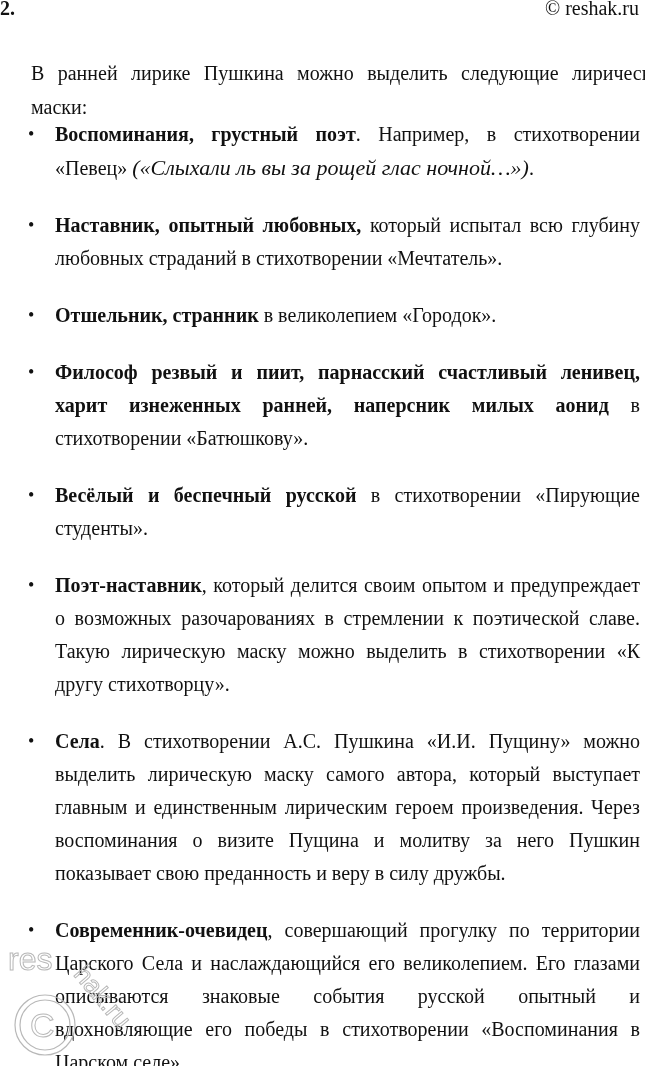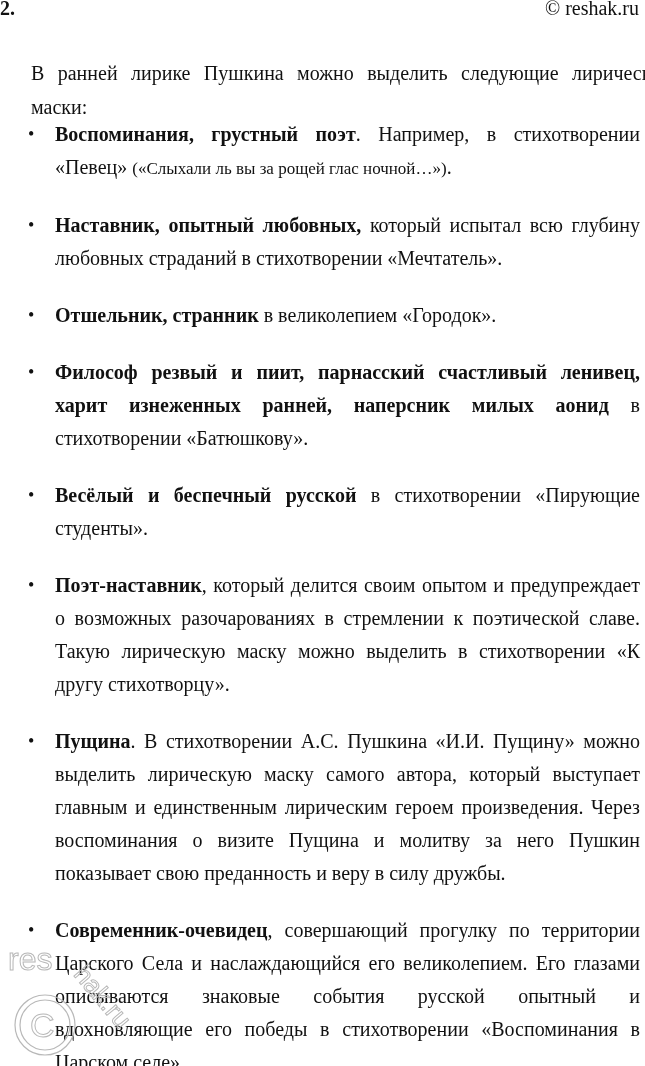--- a/index.html
+++ b/index.html
@@ -25,21 +25,21 @@
     }
     ul.masks li {
       position: relative; padding-left: 55px;
       font-size: 20px; line-height: 33px; text-align: justify;
       margin-bottom: 24px;
     }
     ul.masks li .bullet {
       position: absolute; left: 28px; top: 0; font-size: 18px;
     }
     .b { font-weight: bold; }
-    .i { font-size: 17px; }
+    .i { font-style: italic; font-size: 22px; }
     .watermark {
       position: absolute; left: 0; top: 930px; width: 140px; height: 136px;
       pointer-events: none;
     }
   </style>
 </head>
 <body>
 
 <div class="header">
   <span class="num">2.</span>
@@ -68,21 +68,21 @@
   <li>
     <span class="bullet">•</span>
     <span class="b">Весёлый и беспечный русской</span><span> в стихотворении «Пирующие студенты».</span>
   </li>
   <li>
     <span class="bullet">•</span>
     <span class="b">Поэт-наставник</span><span>, который делится своим опытом и предупреждает о возможных разочарованиях в стремлении к поэтической славе. Такую лирическую маску можно выделить в стихотворении «К другу стихотворцу».</span>
   </li>
   <li>
     <span class="bullet">•</span>
-    <span class="b">Пущина</span><span>. В стихотворении А.С. Пушкина «И.И. Пущину» можно выделить лирическую маску самого автора, который выступает главным и единственным лирическим героем произведения. Через воспоминания о визите Пущина и молитву за него Пушкин показывает свою преданность и веру в силу дружбы.</span>
+    <span class="b">Села</span><span>. В стихотворении А.С. Пушкина «И.И. Пущину» можно выделить лирическую маску самого автора, который выступает главным и единственным лирическим героем произведения. Через воспоминания о визите Пущина и молитву за него Пушкин показывает свою преданность и веру в силу дружбы.</span>
   </li>
   <li>
     <span class="bullet">•</span>
     <span class="b">Современник-очевидец</span><span>, совершающий прогулку по территории Царского Села и наслаждающийся его великолепием. Его глазами описываются знаковые события русской опытный и вдохновляющие его победы в стихотворении «Воспоминания в Царском селе».</span>
   </li>
 </ul>
 
 <svg class="watermark" viewBox="0 0 140 136">
   <g fill="none" stroke="#b8b8b8" stroke-width="1.2">
     <circle cx="45" cy="95" r="30"></circle>

